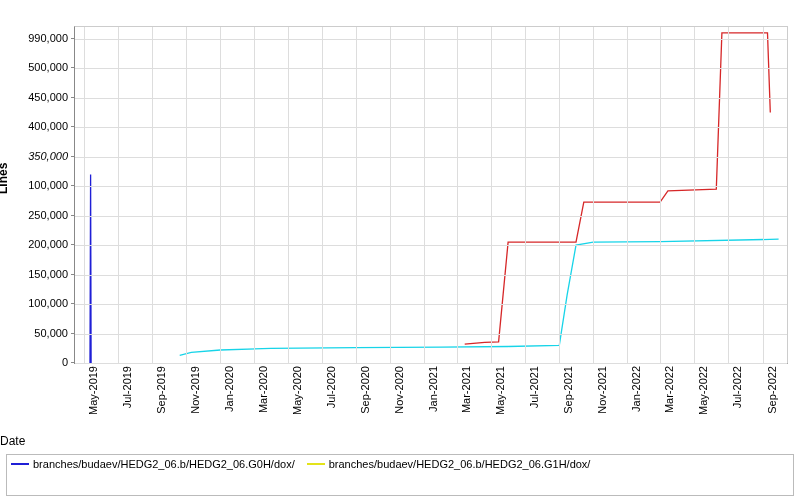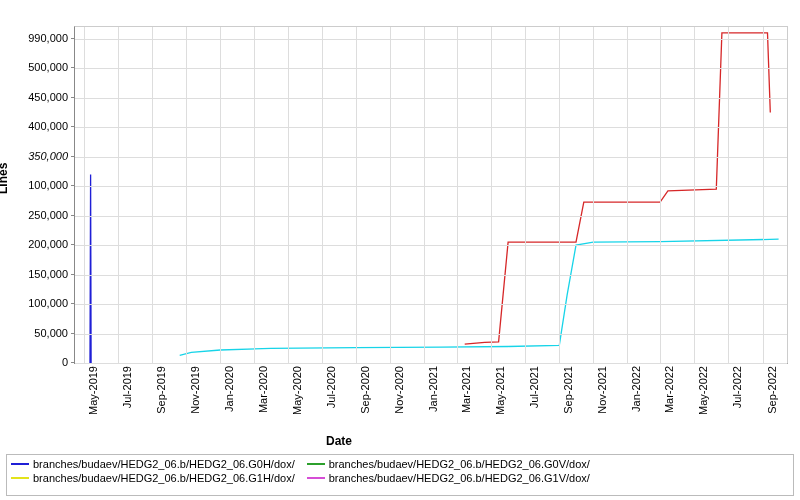--- a/index.html
+++ b/index.html
@@ -85,22 +85,22 @@
     transform: rotate(-90deg);
     transform-origin: left top;
     font-weight: bold;
     font-size: 12px;
   }
   .xlabel {
     position: absolute;
     left: 0;
     width: 678px;
     top: 434px;
-    text-align: center;
-    font-weight: bold;
+    text-align: left;
+    font-weight: normal;
     font-size: 12px;
   }
   svg.series {
     position: absolute;
     left: 0;
     top: 0;
     width: 712px;
     height: 336px;
     overflow: visible;
   }
@@ -232,26 +232,18 @@
     </div>
 
   <div class="xlabel">Date</div>
 
   <div class="legend" id="legend">
       <span class="legend-item">
         <span class="legend-swatch" style="border-top-color: rgb(31, 31, 214);"></span>
         <span>branches/budaev/HEDG2_06.b/HEDG2_06.G0H/dox/</span>
       </span>
       <span class="legend-item">
-        <span class="legend-swatch" style="border-top-color: rgb(44, 160, 44);"></span>
-        <span>branches/budaev/HEDG2_06.b/HEDG2_06.G0V/dox/</span>
-      </span>
-      <span class="legend-item">
         <span class="legend-swatch" style="border-top-color: rgb(227, 227, 26);"></span>
         <span>branches/budaev/HEDG2_06.b/HEDG2_06.G1H/dox/</span>
       </span>
-      <span class="legend-item">
-        <span class="legend-swatch" style="border-top-color: rgb(214, 78, 214);"></span>
-        <span>branches/budaev/HEDG2_06.b/HEDG2_06.G1V/dox/</span>
-      </span>
     </div>
 
 </div>
 
 </body></html>

